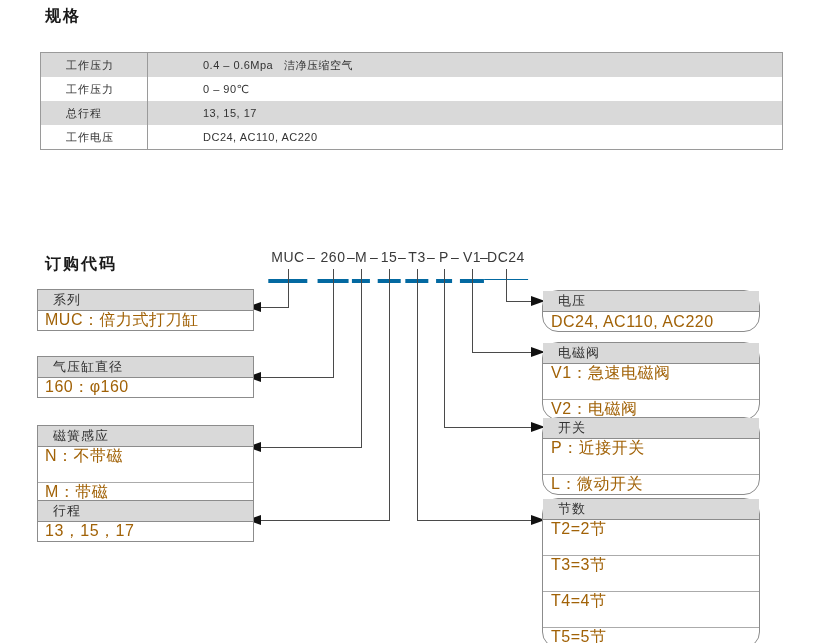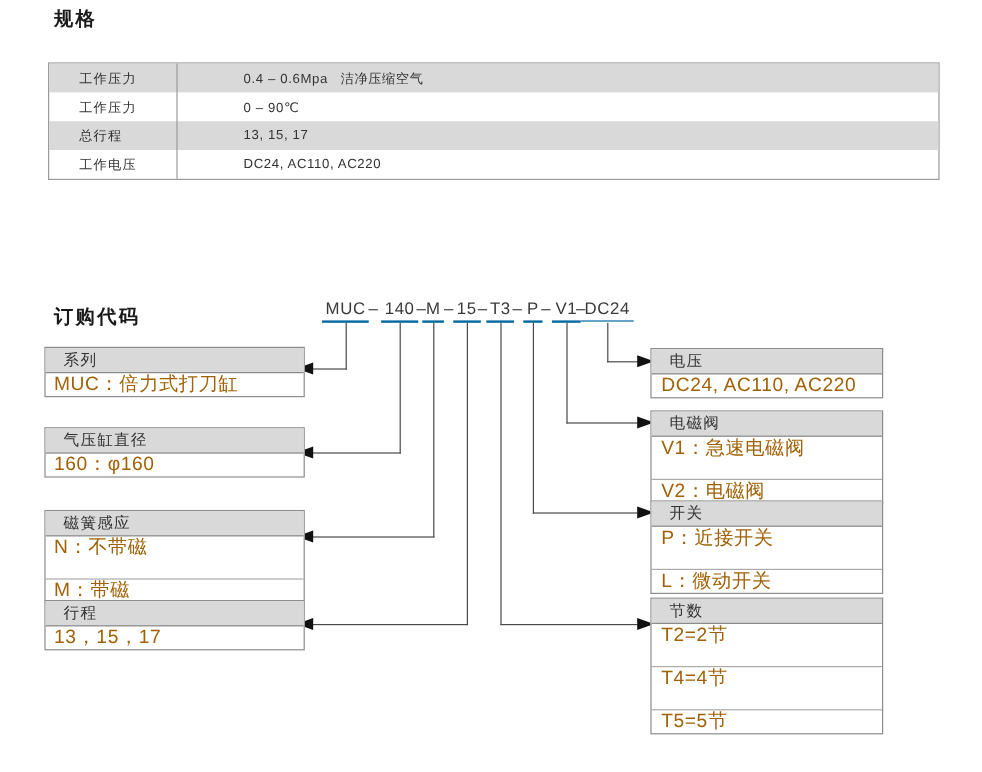--- a/index.html
+++ b/index.html
@@ -14,32 +14,32 @@
 
   
   #spec-table{position:absolute;left:40px;top:52px;width:743px;border:1px solid #9a9a9a;box-sizing:border-box;background:#fff;}
   .srow{display:flex;height:24px;align-items:stretch;font-size:11px;justify-content:center;}
   .srow.g{background:#d9d9d9;}
   .slabel{width:107px;padding-left:25px;display:flex;align-items:center;border-right:1px solid #9a9a9a;box-sizing:border-box;letter-spacing:1px;}
   .sval{flex:1;display:flex;align-items:center;padding-left:55px;white-space:pre;letter-spacing:.5px;}
 
   
   .seg{position:absolute;top:249px;transform:translateX(-50%);font-size:14px;letter-spacing:.5px;
-       padding:0 3px 2px 3px;border-bottom:2px solid #0369a1;color:#3a3a3a;white-space:nowrap;}
+       padding:0 3px 14px 3px;border-bottom:4px solid #0369a1;color:#3a3a3a;white-space:nowrap;}
   .dash{position:absolute;top:249px;transform:translateX(-50%);font-size:14px;color:#3a3a3a;}
 
   
   .vline{position:absolute;width:1px;background:#4a4a4a;}
   .hline{position:absolute;height:1px;background:#4a4a4a;}
   .arrL{position:absolute;width:0;height:0;border-top:5px solid transparent;border-bottom:5px solid transparent;border-right:14px solid #111;}
   .arrR{position:absolute;width:0;height:0;border-top:5px solid transparent;border-bottom:5px solid transparent;border-left:14px solid #111;}
 
   
   .obox{position:absolute;width:217px;border:1px solid #8c8c8c;box-sizing:border-box;background:#fff;}
-  .obox.r{width:194px;}
+  .obox.r{width:218px;border-radius:16px;}
   .obox-h{height:20px;background:#d9d9d9;border-bottom:1px solid #8c8c8c;display:flex;align-items:center;
           padding-left:15px;font-size:13px;letter-spacing:1px;color:#333;}
   .obox-row{height:19px;display:flex;align-items:center;padding-left:7px;font-size:16px;color:#a16207;letter-spacing:.5px;}
   .obox.r .obox-row{padding-left:8px;}
   .obox-row + .obox-row{border-top:1px solid #ababab;margin-top:16px;}
 </style>
 </head>
 <body>
 
 <div class="sec-title" id="spec-title">规格</div>
@@ -58,21 +58,21 @@
     <div class="slabel">总行程</div>
     <div class="sval">13, 15, 17</div>
   </div>
   <div class="srow">
     <div class="slabel">工作电压</div>
     <div class="sval">DC24, AC110, AC220</div>
   </div>
 </div>
 
 <span class="seg" style="left:288px">MUC</span>
-<span class="seg" style="left:333px">140</span>
+<span class="seg" style="left:333px">260</span>
 <span class="seg" style="left:361px">M</span>
 <span class="seg" style="left:389px">15</span>
 <span class="seg" style="left:417px">T3</span>
 <span class="seg" style="left:444px">P</span>
 <span class="seg" style="left:472px">V1</span>
 <span class="seg" style="left:506px;border-bottom-width:1px">DC24</span>
 
 <span class="dash" style="left:311px">–</span>
 <span class="dash" style="left:351px">–</span>
 <span class="dash" style="left:374px">–</span>
@@ -136,15 +136,16 @@
   <div class="obox-row">V2：电磁阀</div>
 </div>
 <div class="obox r" style="left:542px;top:417px">
   <div class="obox-h">开关</div>
   <div class="obox-row">P：近接开关</div>
   <div class="obox-row">L：微动开关</div>
 </div>
 <div class="obox r" style="left:542px;top:498px">
   <div class="obox-h">节数</div>
   <div class="obox-row">T2=2节</div>
+  <div class="obox-row">T3=3节</div>
   <div class="obox-row">T4=4节</div>
   <div class="obox-row">T5=5节</div>
 </div>
 
 </body></html>

